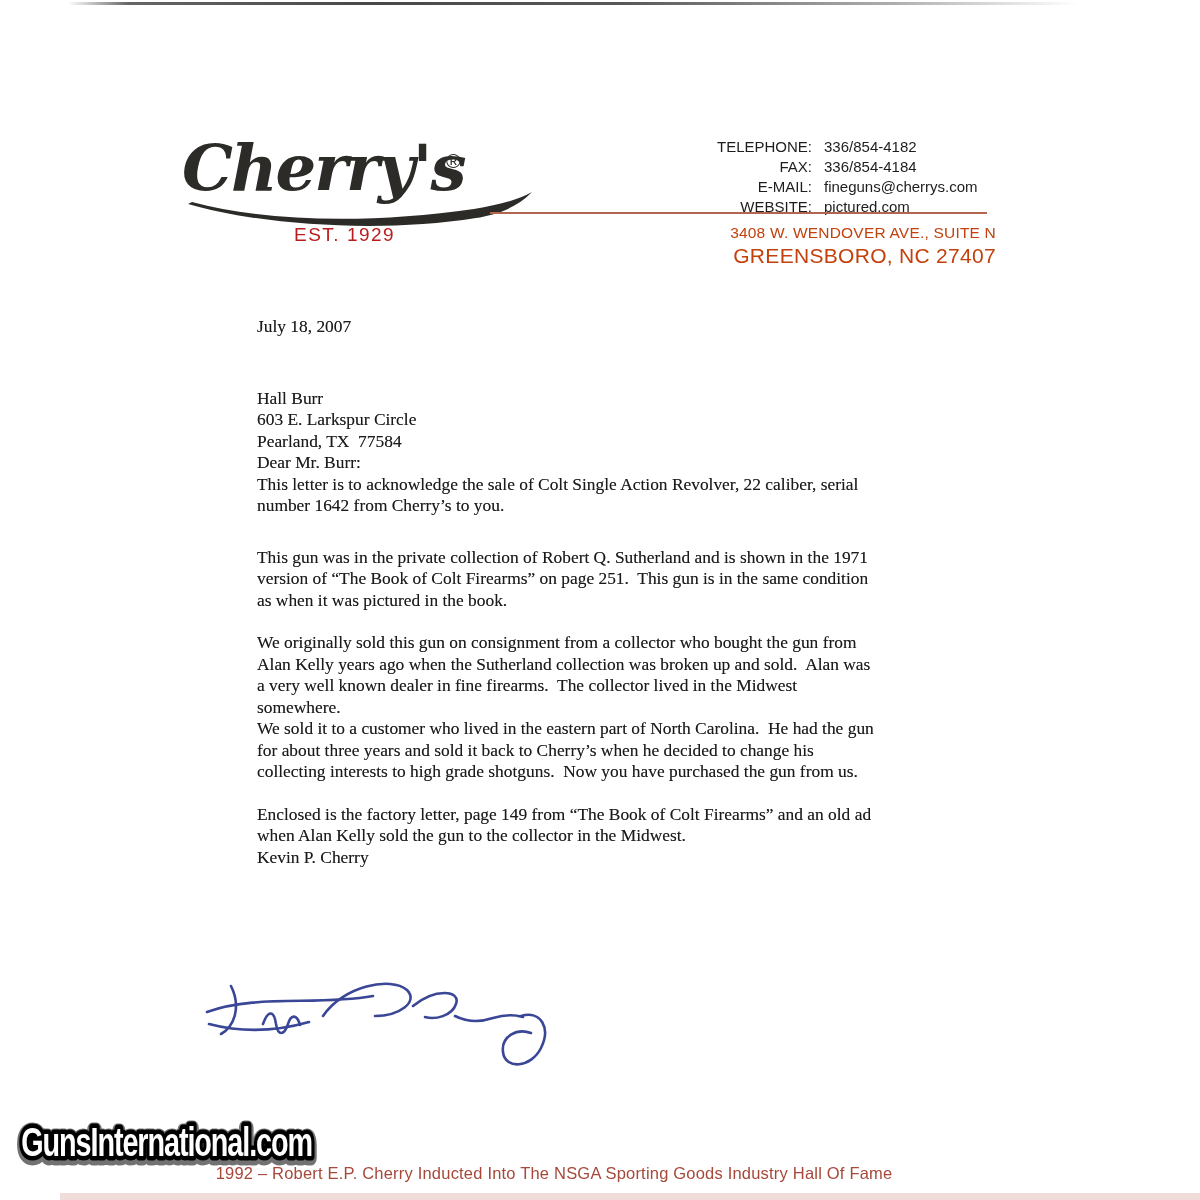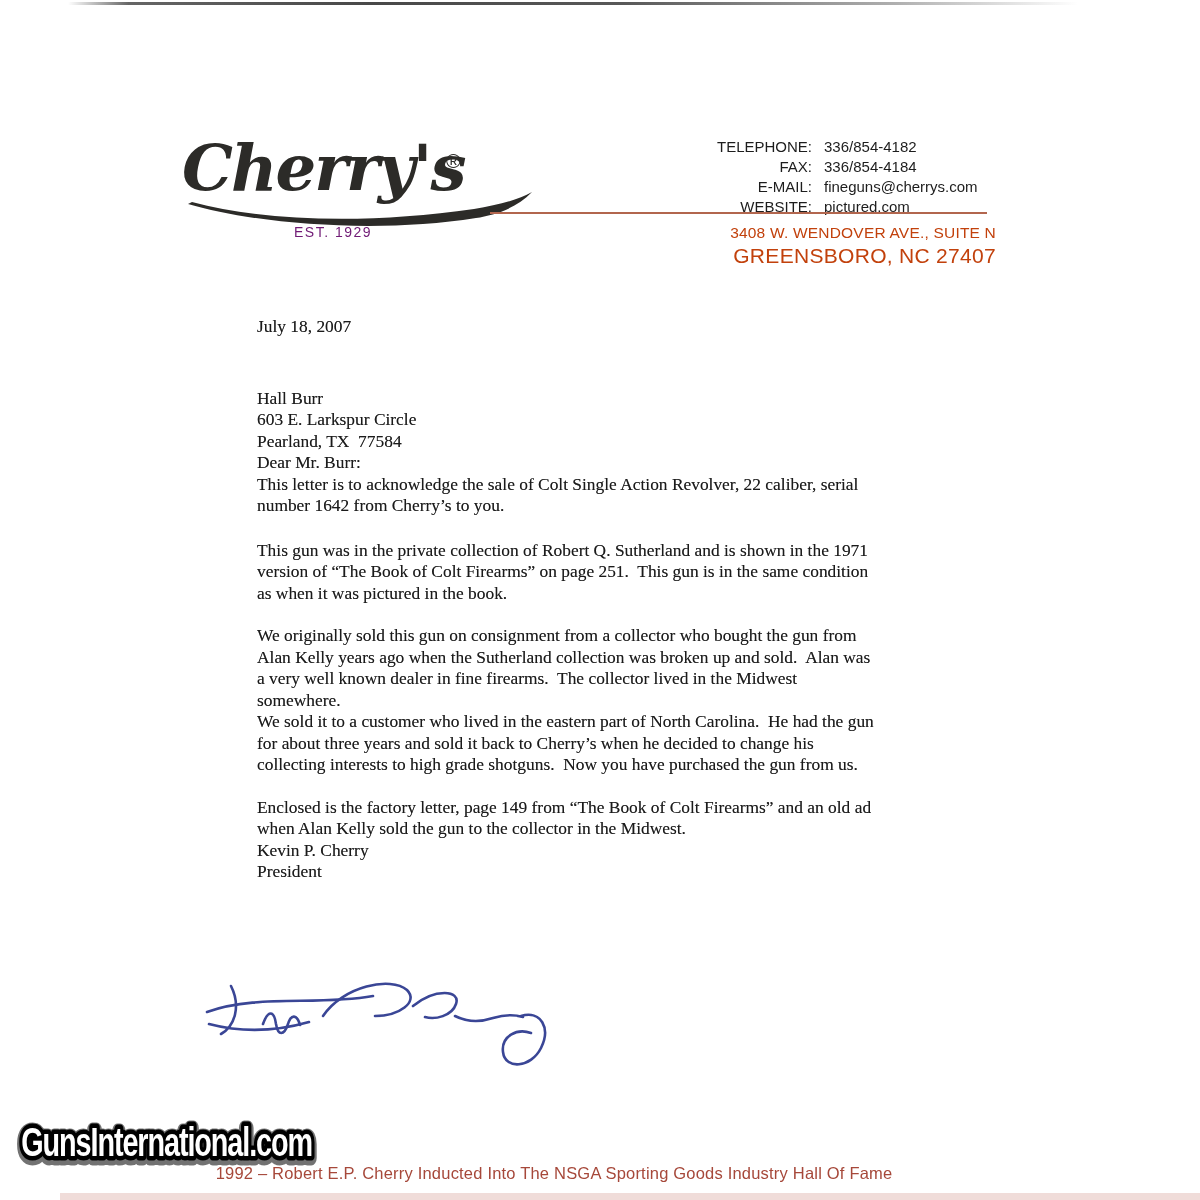--- a/index.html
+++ b/index.html
@@ -5,38 +5,38 @@
   html,body{margin:0;padding:0;background:#fff;}
   .page{position:relative;width:1200px;height:1200px;background:#ffffff;overflow:hidden;
         font-family:"Liberation Sans",sans-serif;}
   
   .scanline-top{position:absolute;top:2px;left:68px;width:1010px;height:3px;border-radius:2px;
     background:linear-gradient(90deg,rgba(50,50,50,0) 0%,rgba(50,50,50,.75) 6%,rgba(40,40,40,.85) 30%,
                rgba(70,70,70,.9) 55%,rgba(110,110,110,.55) 82%,rgba(140,140,140,0) 100%);}
   .scan-strip-bottom{position:absolute;left:60px;right:0;bottom:0;height:7px;background:rgba(209,150,140,.33);}
   
   .logo-wrap{position:absolute;left:178px;top:116px;width:362px;height:132px;}
-  .est{position:absolute;left:294px;top:224px;color:#701a75;font-size:14px;letter-spacing:1.5px;}
+  .est{position:absolute;left:294px;top:224px;color:#b91c1c;font-size:19px;letter-spacing:1.5px;}
   .contact{position:absolute;left:640px;top:137px;width:360px;font-size:15px;color:#1d1d1d;}
   .contact .row{display:flex;line-height:20px;}
   .contact .lbl{flex:0 0 172px;text-align:right;}
   .contact .val{margin-left:12px;text-align:center;}
   .hrule{position:absolute;left:490px;top:212px;width:497px;height:2px;background:#b2664e;}
   .addr{position:absolute;right:204px;top:224px;text-align:right;color:#c2410c;}
   .addr .l1{font-size:15.5px;letter-spacing:.2px;line-height:18px;}
   .addr .l2{font-size:21px;letter-spacing:.3px;line-height:23px;margin-top:2px;}
   
   .body{position:absolute;left:257px;top:316px;width:700px;color:#1b1b1b;
         font-family:"Liberation Serif",serif;font-size:17.4px;line-height:21.5px;
         text-shadow:0 0 .5px rgba(30,30,30,.5);}
   .body .pre{white-space:pre-wrap;margin:0;}
   .recipient{margin-top:50px;}
   .salutation{margin-top:17px;}
   .para{margin-top:22px;}
-  .para.p2{margin-top:23px;} .para.p3{margin-top:21px;} .para.p5{margin-top:21px;}
+  .para.p2{margin-top:30px;} .para.p3{margin-top:21px;} .para.p5{margin-top:21px;}
   .closing{margin-top:62px;}
   .signer-name{margin-top:43px;}
   .sig-wrap{position:absolute;left:205px;top:976px;width:352px;height:108px;}
   
   .watermark{position:absolute;left:14px;top:1116px;width:340px;height:56px;}
   .footer-line{position:absolute;left:0;top:1163px;width:1108px;text-align:center;
                color:#a6483a;font-size:16.5px;letter-spacing:.2px;line-height:20px;}
 </style>
 </head>
 <body>
@@ -101,21 +101,20 @@
 Alan Kelly years ago when the Sutherland collection was broken up and sold.  Alan was
 a very well known dealer in fine firearms.  The collector lived in the Midwest
 somewhere.</p>
     <p class="para pre p4">We sold it to a customer who lived in the eastern part of North Carolina.  He had the gun
 for about three years and sold it back to Cherry’s when he decided to change his
 collecting interests to high grade shotguns.  Now you have purchased the gun from us.</p>
     <p class="para pre p5">Enclosed is the factory letter, page 149 from “The Book of Colt Firearms” and an old ad
 when Alan Kelly sold the gun to the collector in the Midwest.</p>
 
     <div class="signer-name pre">Kevin P. Cherry</div>
-    <div class="pre">President</div>
   </div>
 
   <div class="sig-wrap">
     <svg width="352" height="108" viewBox="0 0 352 108" fill="none" stroke="#3a4696" stroke-width="2.6" stroke-linecap="round">
       <path d="M2 36 C 52 18, 112 30, 168 20"></path>
       <path d="M26 10 C 36 30, 30 50, 16 58"></path>
       <path d="M4 48 C 42 58, 76 54, 104 46"></path>
       <path d="M58 48 c 5 -14 11 -14 13 0 c 2 12 8 12 12 0 c 3 -10 9 -10 12 1"></path>
       <path d="M118 40 C 138 10, 186 0, 202 14 C 214 26, 194 40, 170 40"></path>
       <path d="M208 30 C 230 12, 256 14, 251 28 C 247 40, 230 44, 220 41"></path>

